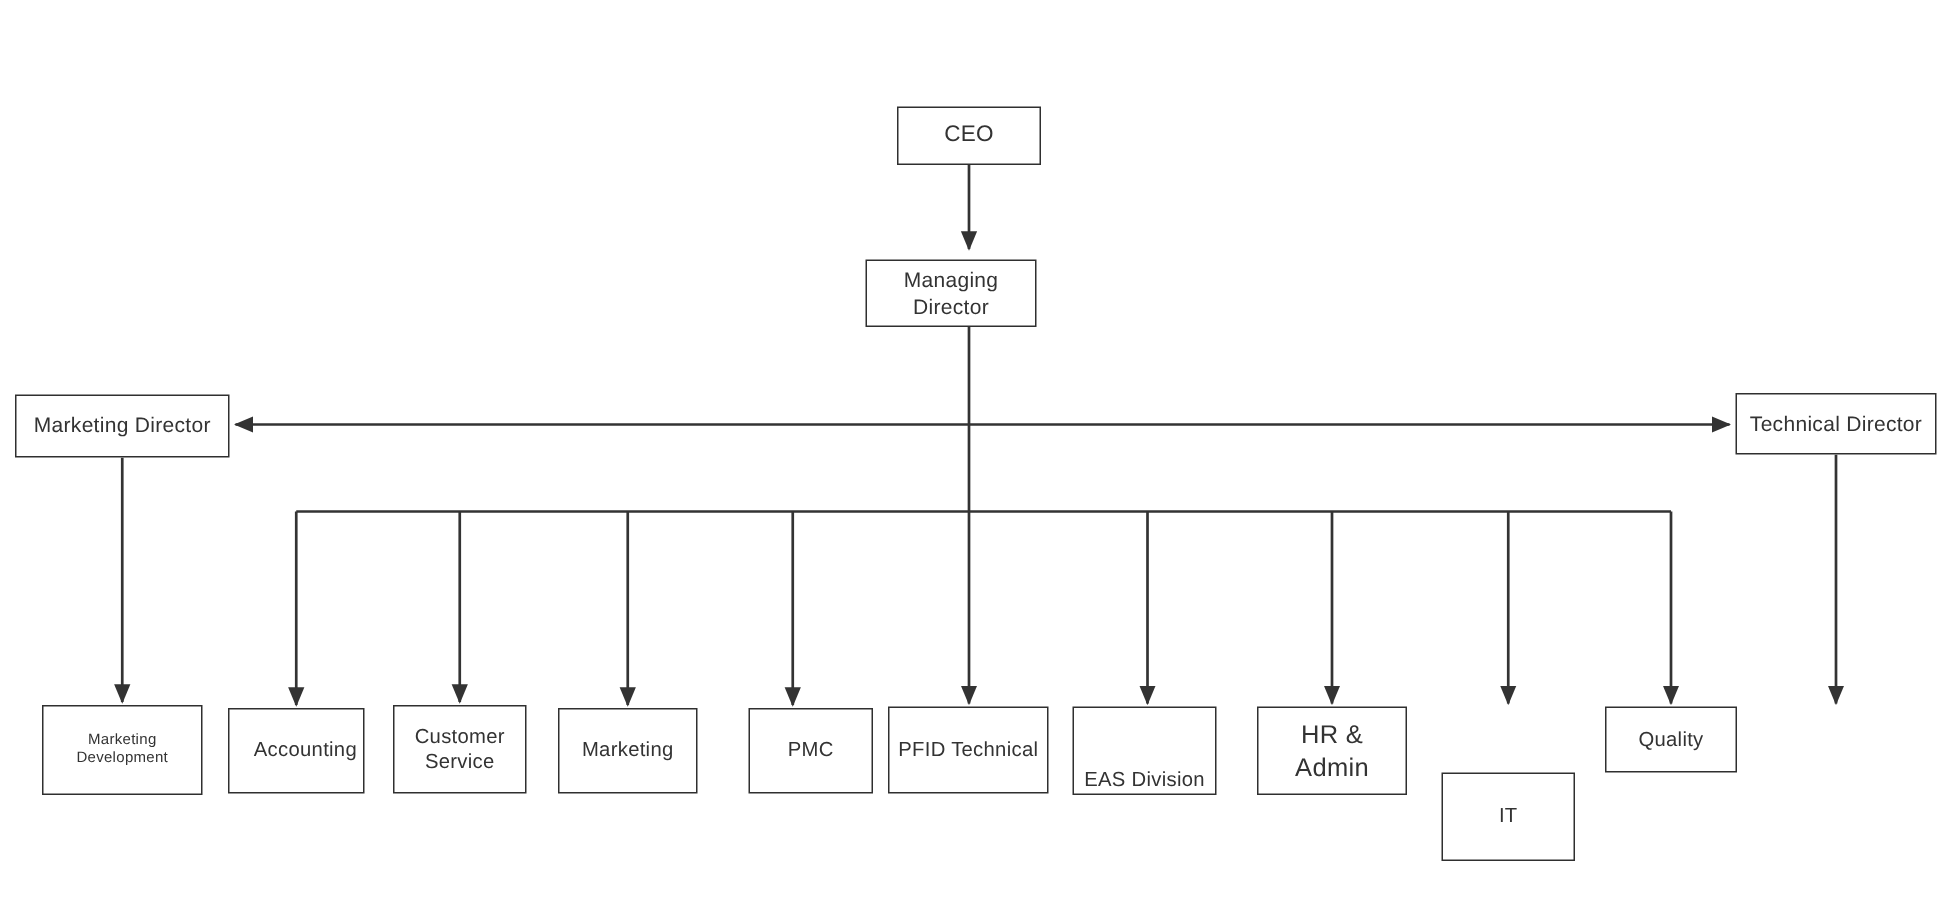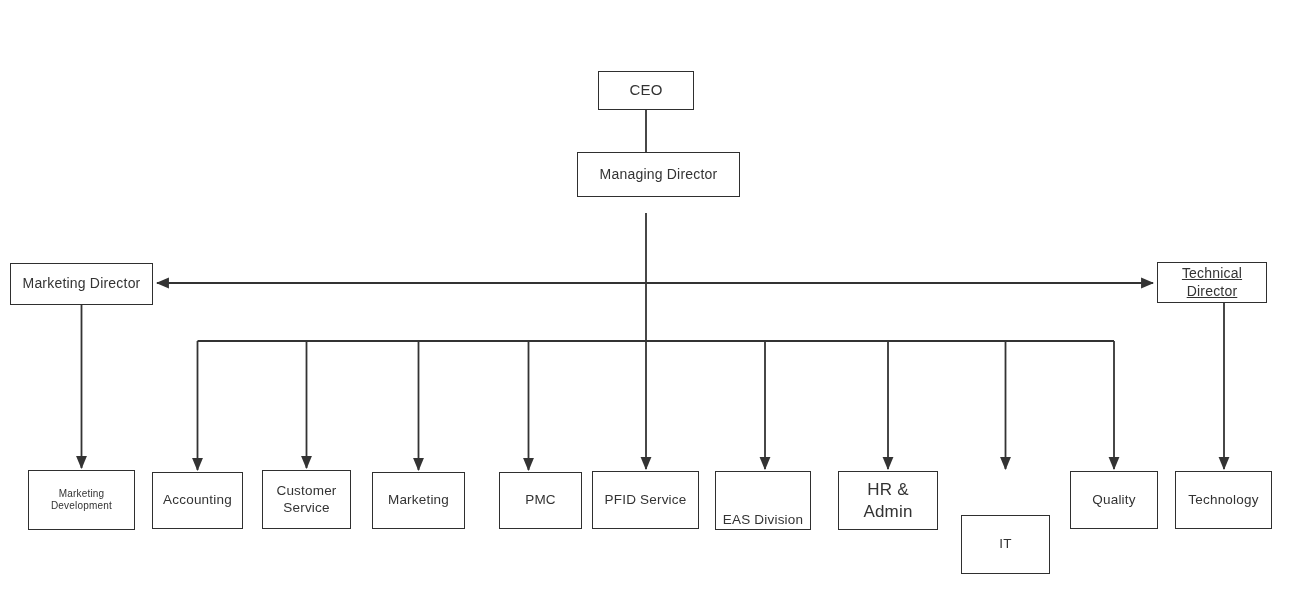--- a/index.html
+++ b/index.html
@@ -29,33 +29,33 @@
     align-items: center;
     justify-content: center;
     text-align: center;
     font-size: 14px;
     letter-spacing: 0.2px;
     line-height: 1.25;
     z-index: 2;
   }
   .node span { padding: 0 4px; }
   .n-ceo        { left: 598px;  top: 71px;  width: 96px;  height: 39px; font-size: 15px; }
-  .n-md         { left: 577px;  top: 152px; width: 163px; height: 45px; }
+  .n-md         { left: 577px;  top: 173px; width: 114px; height: 45px; }
   .n-mkdir      { left: 10px;   top: 263px; width: 143px; height: 42px; }
-  .n-techdir    { left: 1157px; top: 262px; width: 110px; height: 41px; text-decoration: underline; }
+  .n-techdir    { left: 1157px; top: 262px; width: 134px; height: 41px; }
   .n-mkdev      { left: 28px;   top: 470px; width: 107px; height: 60px; font-size: 10px; }
-  .n-accounting { left: 152px;  top: 472px; width: 91px;  height: 57px; font-size: 13.5px; }
+  .n-accounting { left: 152px;  top: 472px; width: 91px;  height: 57px; font-size: 13.5px; justify-content: flex-end; }
   .n-custserv   { left: 262px;  top: 470px; width: 89px;  height: 59px; font-size: 13.5px; }
   .n-purchasing { left: 372px;  top: 472px; width: 93px;  height: 57px; font-size: 13.5px; }
   .n-pmc        { left: 499px;  top: 472px; width: 83px;  height: 57px; font-size: 13.5px; }
   .n-pfid       { left: 592px;  top: 471px; width: 107px; height: 58px; font-size: 13.5px; }
   .n-eas        { left: 715px;  top: 471px; width: 96px; height: 59px; font-size: 13.5px; align-items: flex-end; }
   .n-hradmin    { left: 838px;  top: 471px; width: 100px; height: 59px; font-size: 17px; align-items: center; }
   .n-it         { left: 961px;  top: 471px; width: 89px;  height: 59px; font-size: 13.5px; margin-top: 44px; }
-  .n-quality    { left: 1070px; top: 471px; width: 88px;  height: 58px; font-size: 13.5px; }
+  .n-quality    { left: 1070px; top: 471px; width: 88px;  height: 44px; font-size: 13.5px; }
   .n-technology { left: 1175px; top: 471px; width: 97px;  height: 58px; font-size: 13.5px; }
 </style>
 </head>
 <body>
 
 <div class="canvas">
 
   <svg class="connectors" viewBox="0 0 1300 600" xmlns="http://www.w3.org/2000/svg">
     <defs>
       <marker id="arrow" markerUnits="userSpaceOnUse" markerWidth="13" markerHeight="13" viewBox="0 0 12 12" refX="11" refY="6" orient="auto">
@@ -102,31 +102,28 @@
   <div class="node n-custserv">
     <span>Customer Service</span>
   </div>
   <div class="node n-purchasing">
     <span>Marketing</span>
   </div>
   <div class="node n-pmc">
     <span>PMC</span>
   </div>
   <div class="node n-pfid">
-    <span>PFID Service</span>
+    <span>PFID Technical</span>
   </div>
   <div class="node n-eas">
     <span>EAS Division</span>
   </div>
   <div class="node n-hradmin">
     <span>HR &amp; Admin</span>
   </div>
   <div class="node n-it">
     <span>IT</span>
   </div>
   <div class="node n-quality">
     <span>Quality</span>
   </div>
-  <div class="node n-technology">
-    <span>Technology</span>
-  </div>
 
 </div>
 
 </body></html>

